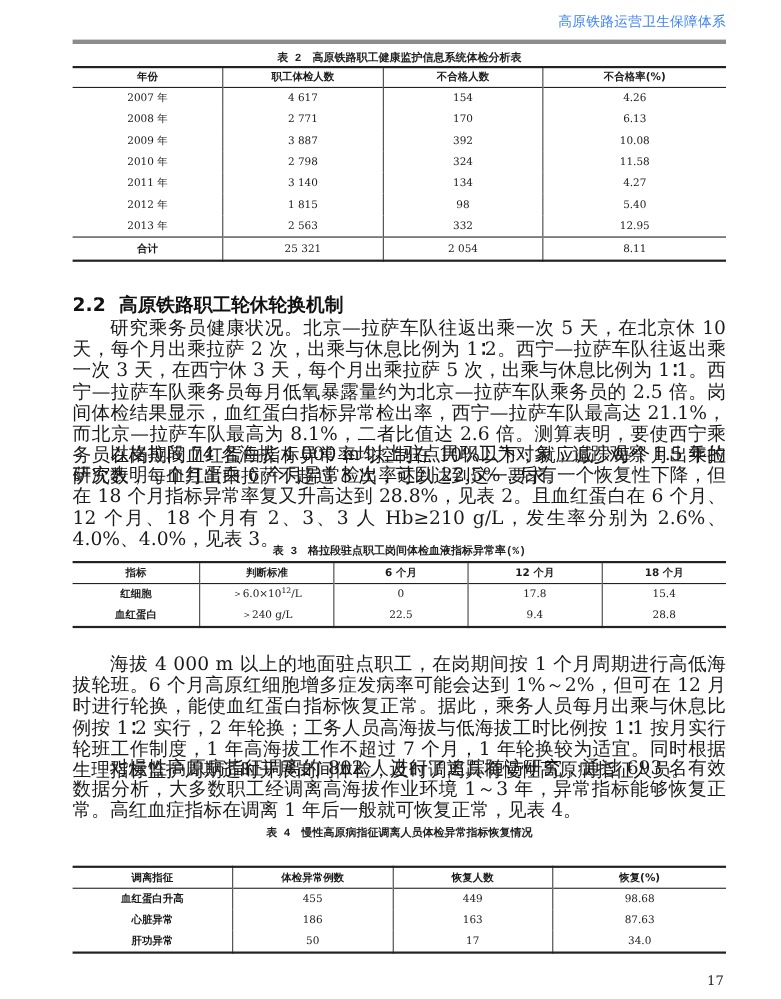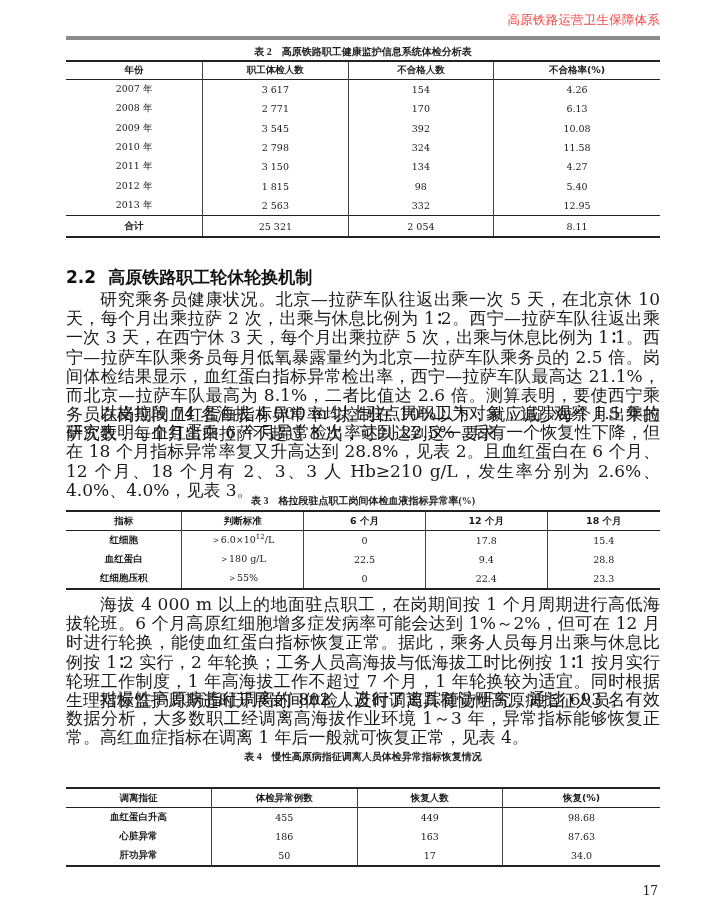--- a/index.html
+++ b/index.html
@@ -1,23 +1,23 @@
 <!DOCTYPE html>
 <html><head>
 <meta charset="utf-8">
 <style>
   html, body { margin: 0; padding: 0; background: #ffffff; }
   body { width: 710px; height: 908px; position: relative; overflow: hidden;
          font-family: "DejaVu Serif", "Liberation Serif", serif; color: #1a1a1a; }
   .running-head { position: absolute; right: 50px; top: 12px; font-family: "DejaVu Sans", "Liberation Sans", sans-serif;
-                  font-size: 12.5px; color: #ef4444; letter-spacing: 0.2px; }
+                  font-size: 12.5px; color: #3b82f6; letter-spacing: 0.2px; }
   .head-rule { position: absolute; left: 66px; right: 50px; top: 36px; height: 4px; background: #8c8c8c; }
 
   .caption { position: absolute; left: 66px; right: 50px; text-align: center;
-             font-family: Liberation Serif, serif; font-weight: bold; font-size: 10px; color: #222; }
+             font-family: Liberation Mono, monospace; font-weight: bold; font-size: 10px; color: #222; }
   .caption .num { margin-right: 10px; }
 
   table.tbl { position: absolute; left: 66px; width: 594px; border-collapse: collapse;
               font-size: 9.5px; font-family: "DejaVu Serif", "Liberation Serif", serif; }
   table.tbl th { font-weight: bold; font-family: "DejaVu Sans", "Liberation Sans", sans-serif; font-size: 9.5px; }
   table.tbl th, table.tbl td { text-align: center; padding: 0; border-left: 1px solid #444; }
   table.tbl th:first-child, table.tbl td:first-child { border-left: none; }
   table.tbl thead tr { border-top: 2px solid #222; border-bottom: 1.2px solid #222; }
   table.tbl tbody tr:last-child { border-bottom: 2px solid #222; }
   table.tbl tr.total { border-top: 1.2px solid #222; }
@@ -70,45 +70,45 @@
     <tr>
       <th>年份</th>
       <th>职工体检人数</th>
       <th>不合格人数</th>
       <th>不合格率(%)</th>
     </tr>
   </thead>
   <tbody>
     <tr>
         <td>2007 年</td>
-        <td>3 617</td>
+        <td>4 617</td>
         <td>154</td>
         <td>4.26</td>
       </tr>
     <tr>
         <td>2008 年</td>
         <td>2 771</td>
         <td>170</td>
         <td>6.13</td>
       </tr>
     <tr>
         <td>2009 年</td>
-        <td>3 545</td>
+        <td>3 887</td>
         <td>392</td>
         <td>10.08</td>
       </tr>
     <tr>
         <td>2010 年</td>
         <td>2 798</td>
         <td>324</td>
         <td>11.58</td>
       </tr>
     <tr>
         <td>2011 年</td>
-        <td>3 150</td>
+        <td>3 140</td>
         <td>134</td>
         <td>4.27</td>
       </tr>
     <tr>
         <td>2012 年</td>
         <td>1 815</td>
         <td>98</td>
         <td>5.40</td>
       </tr>
     <tr>
@@ -156,31 +156,24 @@
   <tbody>
     <tr>
       <td class="rowhead">红细胞</td>
       <td><span>＞6.0×10</span><sup>12</sup><span>/L</span></td>
       <td>0</td>
       <td>17.8</td>
       <td>15.4</td>
     </tr>
     <tr>
       <td class="rowhead">血红蛋白</td>
-      <td><span>＞180 g/L</span></td>
+      <td><span>＞240 g/L</span></td>
       <td>22.5</td>
       <td>9.4</td>
       <td>28.8</td>
-    </tr>
-    <tr>
-      <td class="rowhead">红细胞压积</td>
-      <td><span>＞55%</span></td>
-      <td>0</td>
-      <td>22.4</td>
-      <td>23.3</td>
     </tr>
   </tbody>
 </table>
 
 <p class="para" id="p3">海拔 4 000 m 以上的地面驻点职工，在岗期间按 1 个月周期进行高低海拔轮班。6 个月高原红细胞增多症发病率可能会达到 1%～2%，但可在 12 月时进行轮换，能使血红蛋白指标恢复正常。据此，乘务人员每月出乘与休息比例按 1∶2 实行，2 年轮换；工务人员高海拔与低海拔工时比例按 1∶1 按月实行轮班工作制度，1 年高海拔工作不超过 7 个月，1 年轮换较为适宜。同时根据生理指标监护周期适时开展岗间体检，及时调离具有慢性高原病指征人员。</p>
 <p class="para" id="p4">对慢性高原病指征调离的 802 人进行了追踪随访研究，通过 693 名有效数据分析，大多数职工经调离高海拔作业环境 1～3 年，异常指标能够恢复正常。高红血症指标在调离 1 年后一般就可恢复正常，见表 4。</p>
 
 <div class="caption" style="top:750px;">
   <span class="num">表 4</span><span>慢性高原病指征调离人员体检异常指标恢复情况</span>
 </div>

